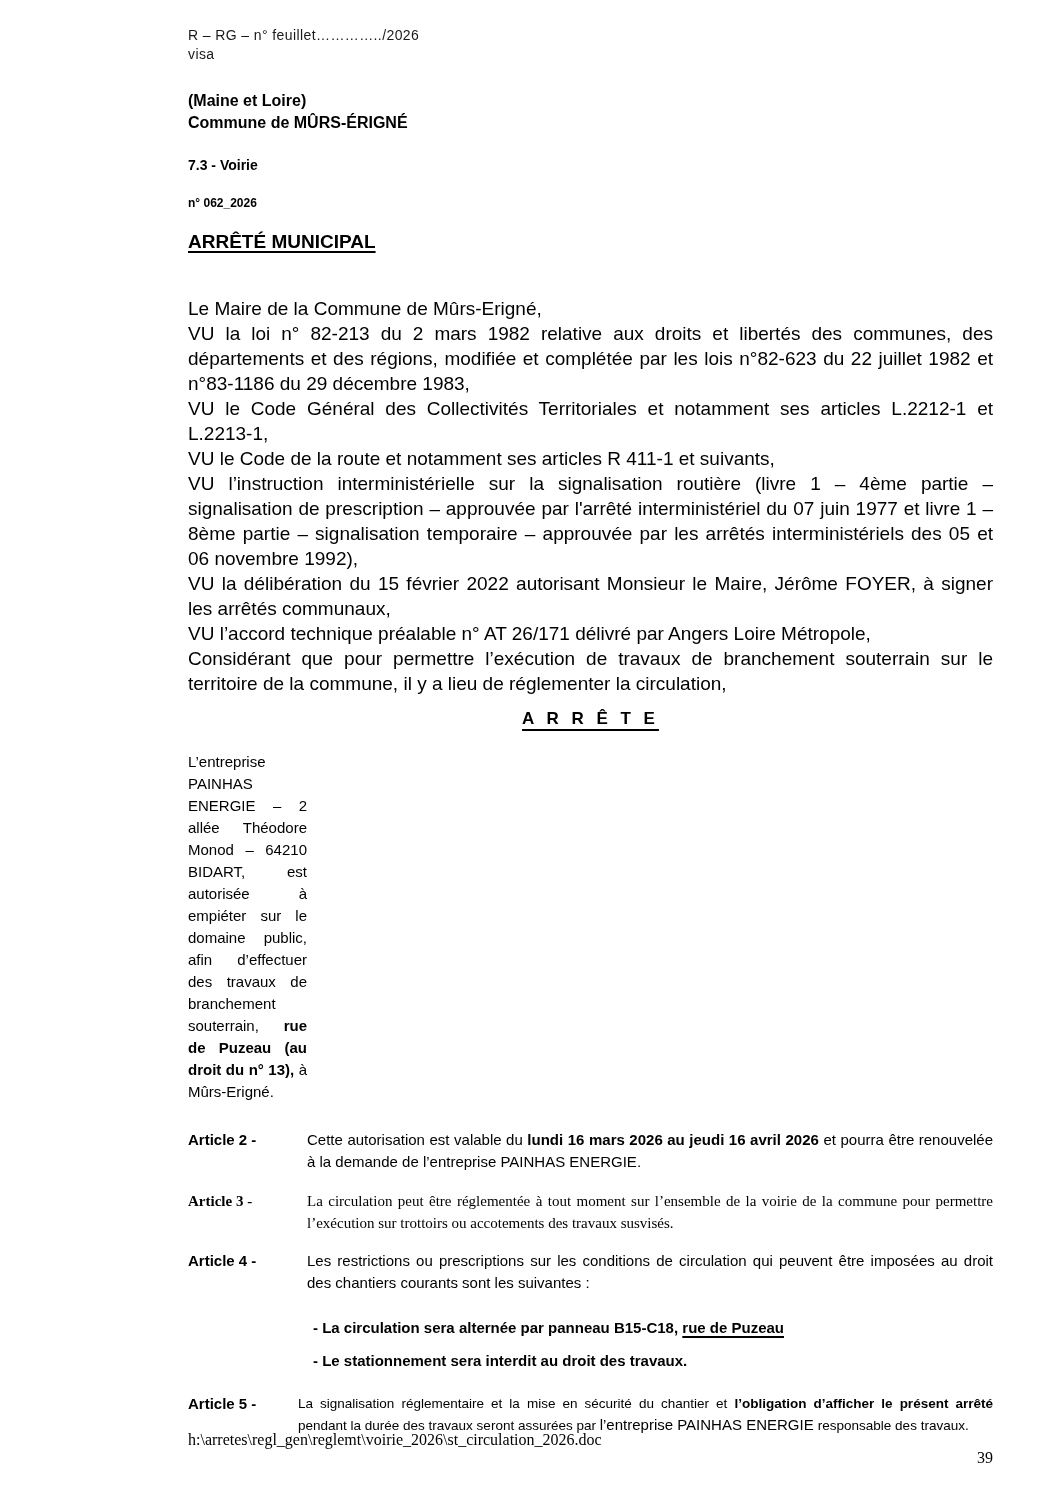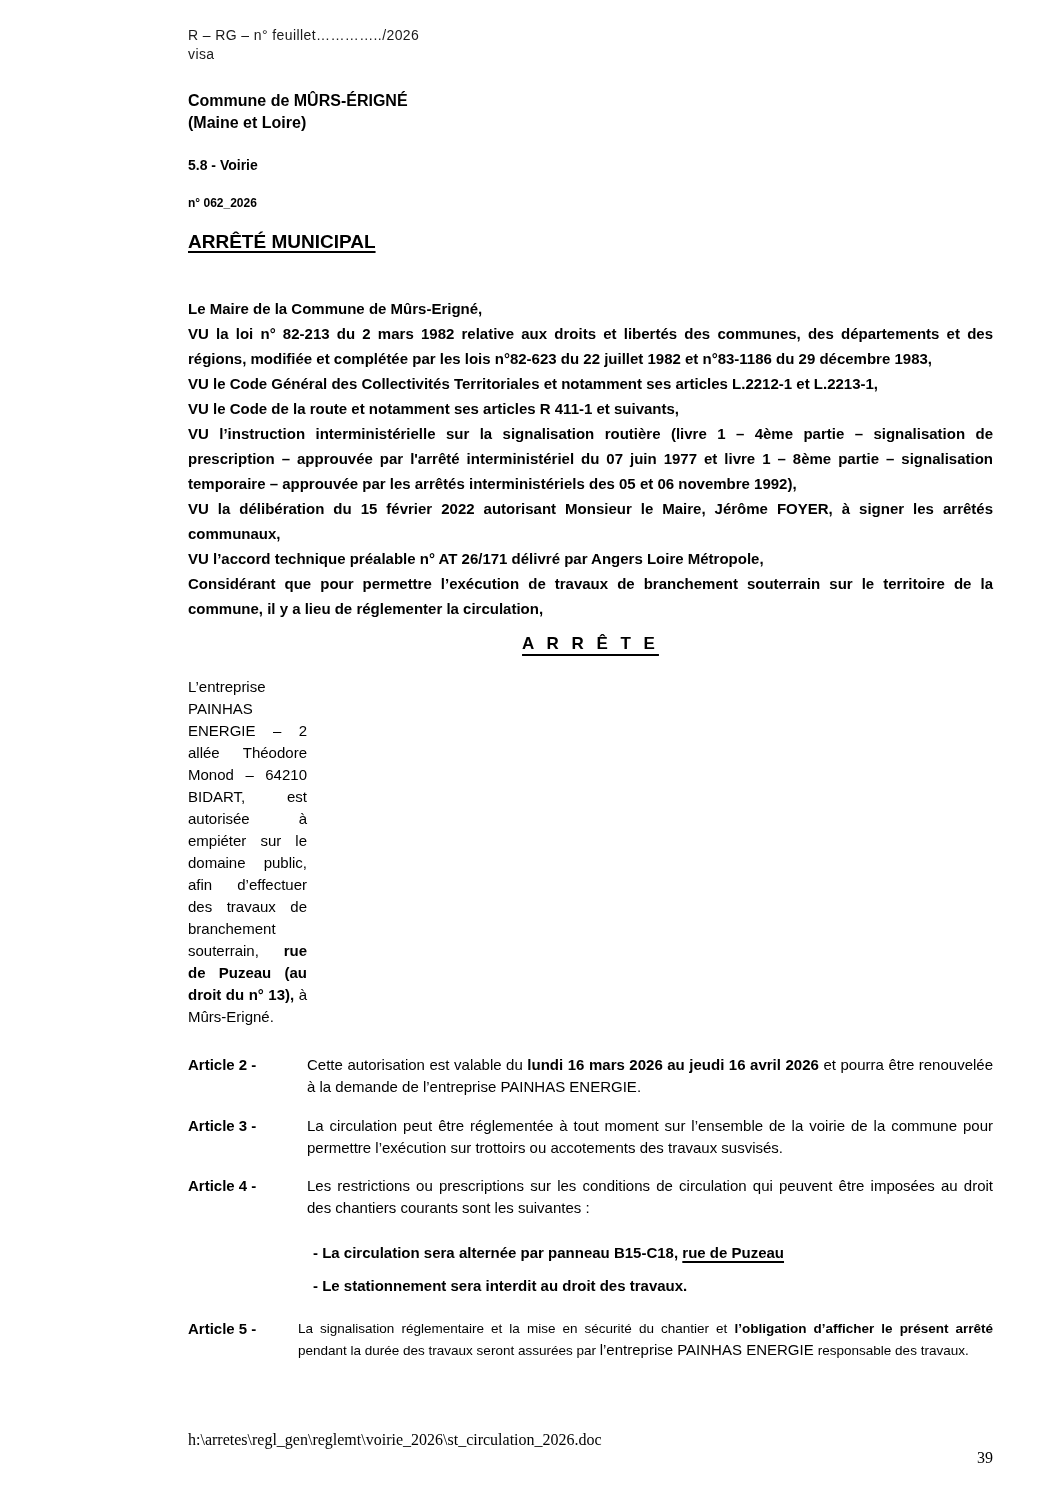--- a/index.html
+++ b/index.html
@@ -59,24 +59,23 @@
   }
   .subtitle {
     margin-top: 24px;
     text-align: center;
     font-weight: bold;
     font-size: 16px;
     line-height: 23px;
   }
   .preamble {
     margin-top: 42px;
-    font-size: 15px;
+    font-size: 19px;
     line-height: 25px;
     text-align: justify;
-    font-weight: bold;
   }
   .preamble p { margin: 0; }
   .decree-heading {
     margin-top: 12px;
     text-align: center;
     font-size: 17px;
     font-weight: bold;
     line-height: 22px;
   }
   .decree-heading .u2 {
@@ -88,21 +87,21 @@
   .article {
     display: grid;
     grid-template-columns: 119px 1fr;
     font-size: 15px;
     line-height: 22px;
   }
   .article .article-label { font-weight: bold; }
   .article .article-body { text-align: justify; }
   .a1 { margin-top: 21px; }
   .a2 { margin-top: 26px; }
-  .a3 { margin-top: 17px; }
+  .a3 { margin-top: 17px; font-family: Liberation Serif, serif; }
   .a4 { margin-top: 16px; }
   .a5 { margin-top: 21px; grid-template-columns: 110px 1fr; }
   .a5 .article-body { font-size: 13.5px; line-height: 21px; }
   .a5 .lg { font-size: 15px; }
   .b { font-weight: bold; }
   .u {
     text-decoration: underline;
     text-decoration-thickness: 2px;
     text-underline-offset: 3px;
   }
@@ -135,25 +134,25 @@
 
 <div class="page">
   <div class="content">
 
     <div class="ref-block">
       <div class="ref-line">R – RG – n° feuillet…………../2026</div>
       <div class="ref-line">visa</div>
     </div>
 
     <div class="commune-block">
+      <div>(Maine et Loire)</div>
       <div>Commune de MÛRS-ÉRIGNÉ</div>
-      <div>(Maine et Loire)</div>
-    </div>
-
-    <div class="category">5.8 - Voirie</div>
+    </div>
+
+    <div class="category">7.3 - Voirie</div>
 
     <div class="doc-number">n° 062_2026</div>
 
     <div class="title">
       <span class="u2">ARRÊTÉ MUNICIPAL</span>
     </div>
 
 
     <div class="preamble">
       <p>Le Maire de la Commune de Mûrs-Erigné,</p>

